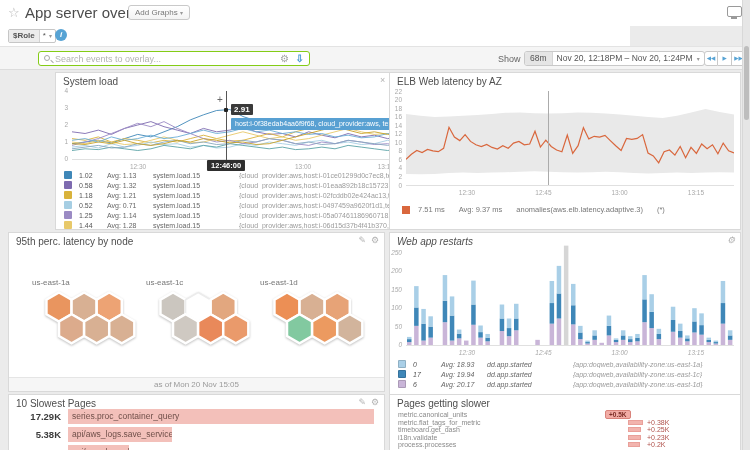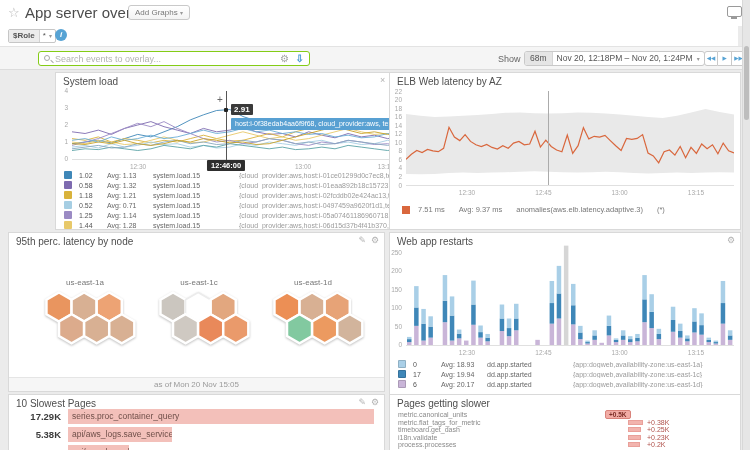--- a/index.html
+++ b/index.html
@@ -10,21 +10,21 @@
   
   #hdr { position:absolute; left:0; top:0; width:750px; height:26px; background:#fff; }
   #star { position:absolute; left:8px; top:5px; font-size:13px; color:#b5b5b5; }
   #title { position:absolute; left:25px; top:4px; font-size:15px; color:#4c4c4c; }
   #addg { position:absolute; left:128px; top:5px; height:15px; line-height:13px; font-size:8px;
           color:#777; background:linear-gradient(#fff,#f3f3f3); border:1px solid #c9c9c9;
           border-radius:3px; padding:0 6px; }
   #tvbtn { position:absolute; left:727px; top:6px; width:15px; height:11px; border:1.5px solid #9a9a9a; border-radius:2px; background:#fff; }
   #tvbtn:after { content:""; position:absolute; left:3px; top:10px; width:6px; height:2px; background:#9a9a9a; }
 
-  #varrow { position:absolute; left:0; top:26px; width:738px; height:20px; background:#fff; }
+  #varrow { position:absolute; left:0; top:26px; width:630px; height:20px; background:#fff; }
   #tvar { position:absolute; left:8px; top:3px; height:14px; display:flex; border:1px solid #c6c6c6; border-radius:2px; overflow:hidden; font-size:8px; line-height:12px; }
   #tvar .nm { background:#ececec; color:#555; padding:0 4px; border-right:1px solid #d2d2d2; font-weight:bold; }
   #tvar .vl { background:#fff; color:#555; padding:0 3px; }
   #tvar .cr { color:#999; padding:0 3px 0 0; font-size:6px; line-height:13px; }
   #infoic { position:absolute; left:55px; top:3px; width:12px; height:12px; border-radius:50%; background:#57a3d4; color:#fff; font-size:8px; font-weight:bold; text-align:center; line-height:12px; font-style:italic; }
 
   #tbar { position:absolute; left:0; top:46px; width:750px; height:24px; background:#f5f5f5;
           border-top:1px solid #e3e3e3; border-bottom:1px solid #dcdcdc; }
   #sbox { position:absolute; left:38px; top:4px; width:272px; height:15px; background:#fff;
           border:1px solid #84cc16; border-radius:3px; }
@@ -47,21 +47,21 @@
 
   
   #scrollbar { position:absolute; right:0; top:0; width:8px; height:450px; background:#e6e6e6; border-left:1px solid #d8d8d8; }
   #scrollthumb { position:absolute; right:1px; top:46px; width:5px; height:74px; background:#bdbdbd; border-radius:3px; }
 
   
   .widget { position:absolute; background:#fff; border:1px solid #d9d9d9; overflow:hidden; }
   #w-system   { left:8px;   top:72px;  width:377px; height:158px;margin-left:47px; }
   #w-elb      { left:389px; top:72px;  width:352px; height:158px; }
   #w-hex      { left:8px;   top:232px; width:377px; height:160px; }
-  #w-restarts { left:389px; top:232px; width:352px; height:204px; }
+  #w-restarts { left:389px; top:232px; width:352px; height:204px;font-style:italic; }
   #w-slowest  { left:8px;   top:394px; width:377px; height:70px; }
   #w-slower   { left:389px; top:394px; width:352px; height:70px; }
   .w-title { position:absolute; left:7px; top:3px; font-size:10px; color:#4e4e4e; }
   .w-icons { position:absolute; right:5px; top:2px; display:flex; gap:5px; color:#b2b2b2; font-size:9px; }
   .cam { position:relative; width:10px; height:7px; border:1px solid #b2b2b2; border-radius:1px; margin-top:2px; }
   .cam:after { content:""; position:absolute; left:2.5px; top:1px; width:3px; height:3px; border:1px solid #b2b2b2; border-radius:50%; }
 
   .yaxis span, .xaxis span { position:absolute; font-size:6.5px; color:#a9a9a9; white-space:nowrap; }
 
   
@@ -83,21 +83,21 @@
   #sys-scroll { position:absolute; right:2px; top:98px; width:4px; height:56px; background:#f1f1f1; border-radius:2px; }
   #sys-scroll div { width:4px; height:34px; background:#c2cdd8; border-radius:2px; }
 
   
   #elb-cross { position:absolute; width:1px; top:18px; height:94px; background:#ababab; }
   #elb-legend { position:absolute; left:12px; top:132px; display:flex; align-items:center; font-size:7.5px; color:#777; }
   #elb-legend .sw { width:8px; height:8px; background:#d9673d; margin-right:8px; }
   #elb-legend span { margin-right:14px; white-space:nowrap; }
 
   
-  .hex-label { position:absolute; top:45px; width:106px; text-align:center; font-size:8px; color:#777; }
+  .hex-label { position:absolute; top:45px; width:106px; font-size:8px; color:#777; }
   .hex-svg { position:absolute; top:58px; filter:drop-shadow(0 1px 1px rgba(0,0,0,0.25)); }
   #hex-footer { position:absolute; left:0; right:0; bottom:0; height:14px; background:#f6f6f6; border-top:1px solid #e5e5e5; text-align:center; font-size:8px; color:#9a9a9a; line-height:13px; }
 
   
   .tl-row { position:absolute; left:0; height:15px; display:flex; width:100%; }
   .tl-val { width:52px; text-align:right; font-size:9.5px; font-weight:bold; color:#3c3c3c; line-height:15px; flex:none; }
   .tl-bar { margin-left:7px; height:15px; background:#f3c0ba; font-size:8.5px; color:#6f4f49; line-height:15px; padding:0 4px; white-space:nowrap; overflow:hidden; }
 
   
   .ps-row { position:absolute; left:0; width:100%; height:7px; }

